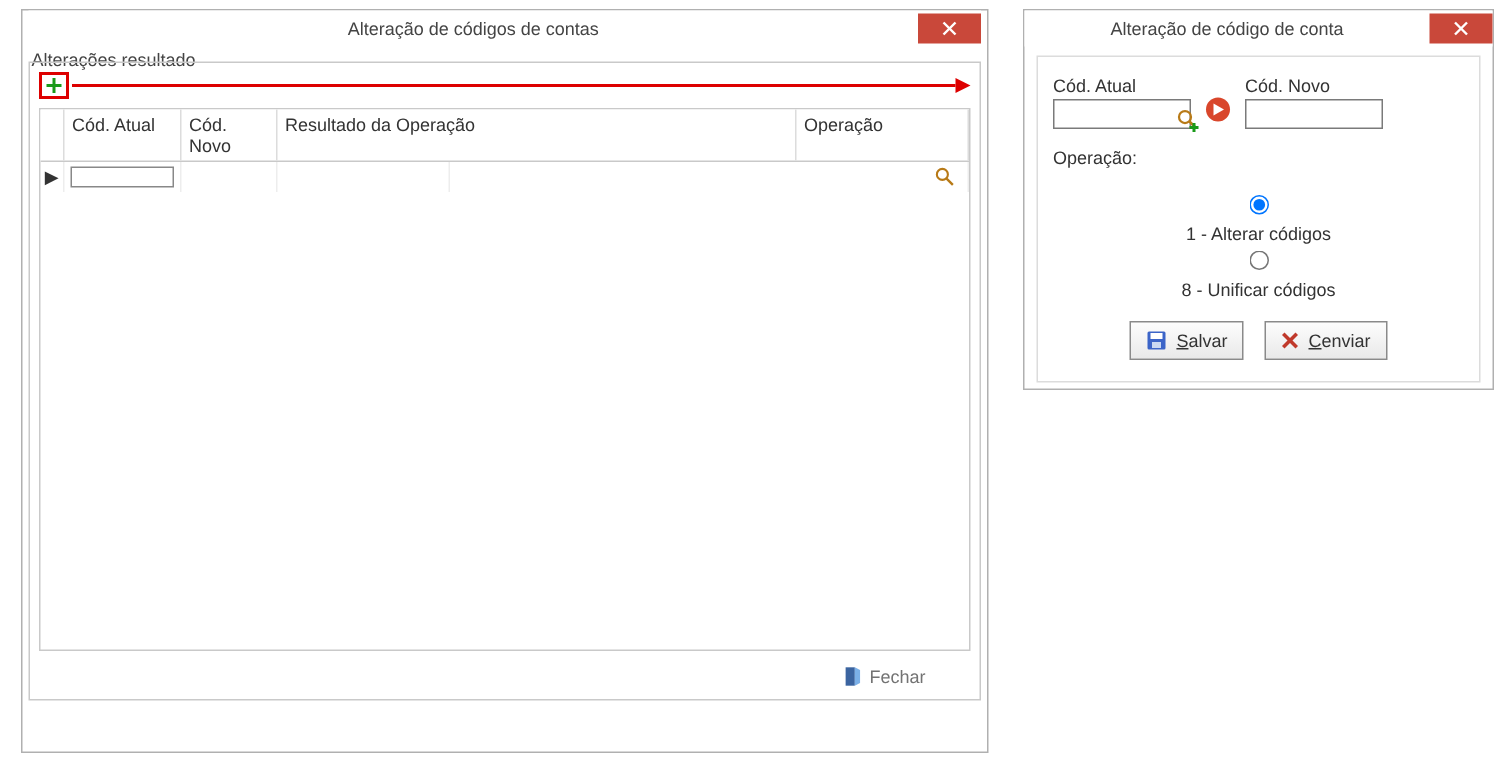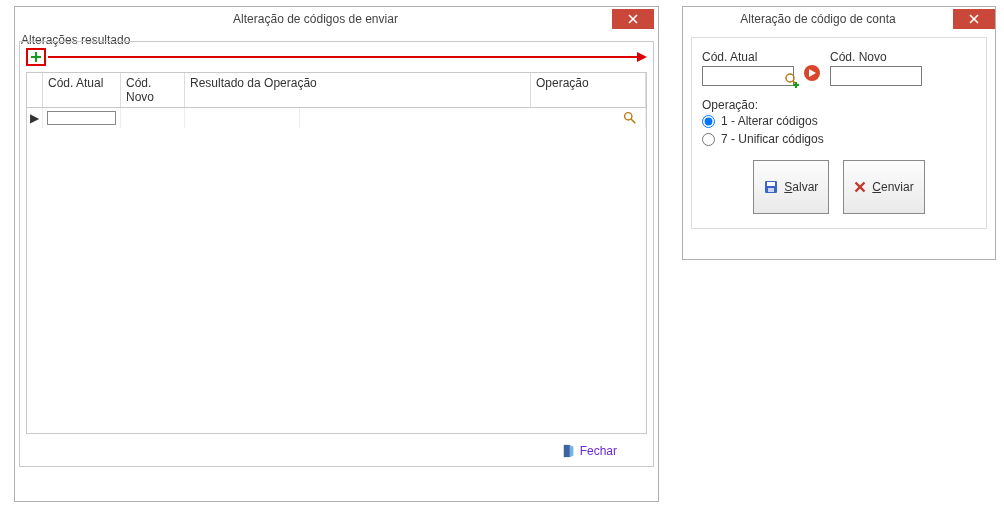--- a/index.html
+++ b/index.html
@@ -155,21 +155,21 @@
     display: flex;
     justify-content: flex-end;
     align-items: center;
     padding: 10px 30px 4px 0;
     gap: 6px;
   }
   .close-link {
     display: inline-flex;
     align-items: center;
     gap: 4px;
-    color: #6d28d9;
+    color: #737373;
     cursor: pointer;
   }
 
   
   #win-right {
     left: 682px; top: 6px;
     width: 314px; height: 254px;
     padding: 0;
   }
   #win-right .body {
@@ -203,57 +203,57 @@
     pointer-events: none;
   }
   .arrow-circle {
     width: 20px; height: 20px;
     align-self: center;
     display:flex;align-items:center;justify-content:center;
     margin-top:10px;
   }
 
   .op-group { margin-top: 12px; }
-  .op-group .og-title { font-size:12px; color:#333; margin-bottom: 0; }
-  .radio-row { display:flex; align-items:center; gap:6px; font-size:12px; padding:2px 0; }
+  .op-group .og-title { font-size:12px; color:#333; margin-bottom: 16px; }
+  .radio-row { display:flex; align-items:center; gap:6px; font-size:12px; padding:2px 0;flex-direction:column; }
   .radio-row input { margin:0; width:13px; height:13px; }
 
   .email-block { margin-top: 10px; }
   .email-label { font-size:12px; color:#333; margin-bottom:2px; }
   .email-input {
     width: 100%;
     height: 20px;
     border: 1px solid #7a7a7a;
     background: #fdf8c7;
     box-sizing: border-box;
     padding: 2px 4px;
     font-size: 12px;
   }
 
   .button-row { display:flex; justify-content:center; gap:14px; margin-top:12px; }
   .wbtn {
     display:inline-flex; align-items:center; gap:6px;
     height: 24px;
-    padding: 14px 10px;
+    padding: 0 10px;
     border: 1px solid #8a8a8a;
     background: linear-gradient(#fdfdfd,#e9e9e9);
     font-size:12px;
     cursor: pointer;
   }
   .wbtn svg { display:block; }
   .uline { text-decoration: underline; }
 
   .grid-body { flex:1; overflow:hidden; }
 </style>
 </head>
 <body>
 
 <div class="window" id="win-left">
   <div class="titlebar">
-    <div class="title-text">Alteração de códigos de enviar</div>
+    <div class="title-text">Alteração de códigos de contas</div>
     <div class="close-btn">
       <svg viewBox="0 0 10 10">
         <line x1="1" y1="1" x2="9" y2="9" stroke="#fff" stroke-width="1.6"></line>
         <line x1="9" y1="1" x2="1" y2="9" stroke="#fff" stroke-width="1.6"></line>
       </svg>
     </div>
   </div>
 
   <div class="group-label">Alterações resultado</div>
   <div class="groupbox">
@@ -349,21 +349,21 @@
       </div>
 
       <div class="op-group">
         <div class="og-title">Operação:</div>
         <label class="radio-row">
           <input type="radio" name="op" checked="" style="">
           <span>1 - Alterar códigos</span>
         </label>
         <label class="radio-row">
           <input type="radio" name="op" style="">
-          <span>7 - Unificar códigos</span>
+          <span>8 - Unificar códigos</span>
         </label>
       </div>
 
 
       <div class="button-row">
         <span class="wbtn">
           <svg width="14" height="14" viewBox="0 0 14 14">
             <rect x="1" y="1" width="12" height="12" rx="1" fill="#3b64c8"></rect>
             <rect x="3" y="2" width="8" height="4" fill="#fff"></rect>
             <rect x="4" y="8" width="6" height="4" fill="#c9d8f2"></rect>

